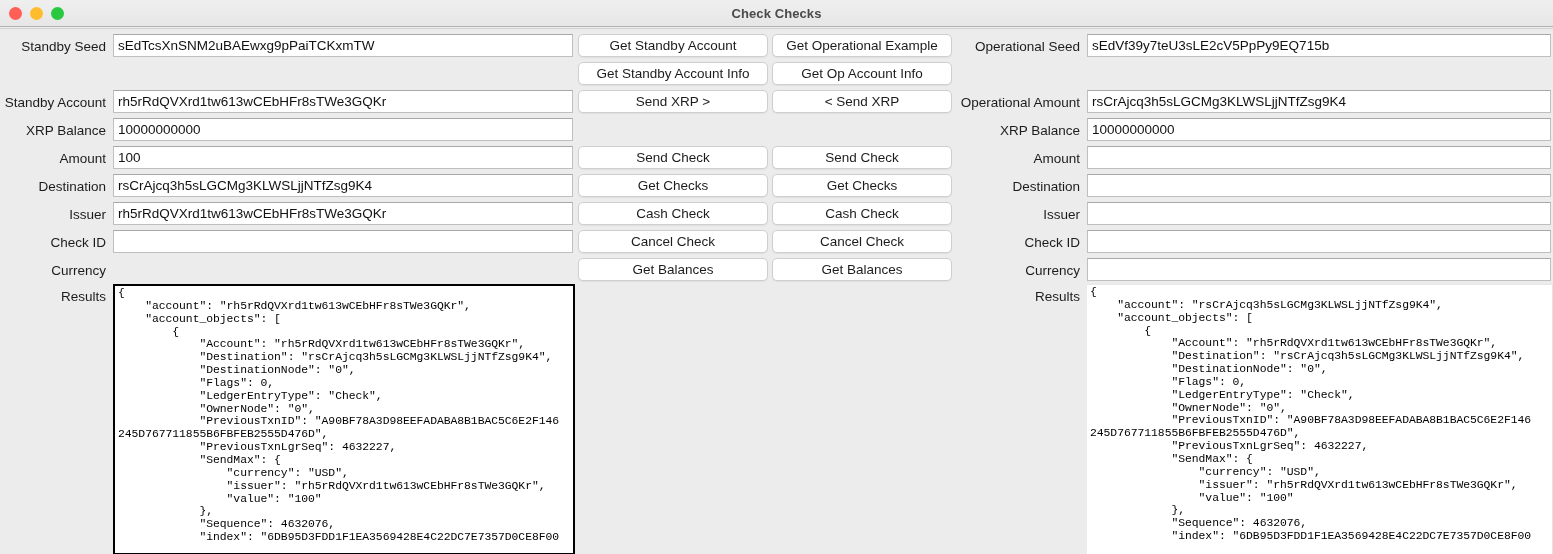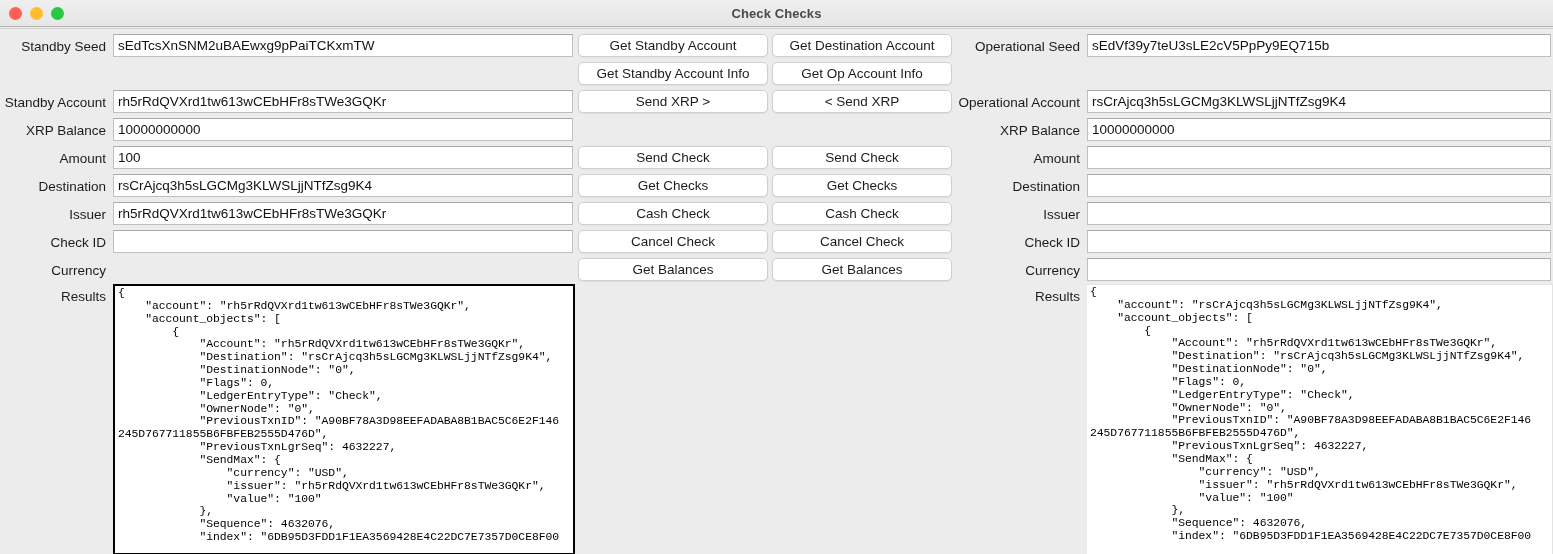--- a/index.html
+++ b/index.html
@@ -149,31 +149,31 @@
 
     <div class="btn" style="left:578px; top:5px;   width:190px; height:23px;">Get Standby Account</div>
     <div class="btn" style="left:578px; top:33px;  width:190px; height:23px;">Get Standby Account Info</div>
     <div class="btn" style="left:578px; top:61px;  width:190px; height:23px;">Send XRP &gt;</div>
     <div class="btn" style="left:578px; top:117px; width:190px; height:23px;">Send  Check</div>
     <div class="btn" style="left:578px; top:145px; width:190px; height:23px;">Get Checks</div>
     <div class="btn" style="left:578px; top:173px; width:190px; height:23px;">Cash  Check</div>
     <div class="btn" style="left:578px; top:201px; width:190px; height:23px;">Cancel  Check</div>
     <div class="btn" style="left:578px; top:229px; width:190px; height:23px;">Get Balances</div>
 
-    <div class="btn" style="left:772px; top:5px;   width:180px; height:23px;">Get Destination Account</div>
+    <div class="btn" style="left:772px; top:5px;   width:180px; height:23px;">Get Operational Example</div>
     <div class="btn" style="left:772px; top:61px;  width:180px; height:23px;">&lt; Send XRP</div>
     <div class="btn" style="left:772px; top:33px;  width:180px; height:23px;">Get Op Account Info</div>
     <div class="btn" style="left:772px; top:117px; width:180px; height:23px;">Send Check</div>
     <div class="btn" style="left:772px; top:145px; width:180px; height:23px;">Get Checks</div>
     <div class="btn" style="left:772px; top:173px; width:180px; height:23px;">Cash Check</div>
     <div class="btn" style="left:772px; top:201px; width:180px; height:23px;">Cancel Check</div>
     <div class="btn" style="left:772px; top:229px; width:180px; height:23px;">Get Balances</div>
 
     <div class="lbl" style="left:930px; top:9px;   width:150px;">Operational Seed</div>
-    <div class="lbl" style="left:930px; top:65px;  width:150px;">Operational Account</div>
+    <div class="lbl" style="left:930px; top:65px;  width:150px;">Operational Amount</div>
     <div class="lbl" style="left:930px; top:93px;  width:150px;">XRP Balance</div>
     <div class="lbl" style="left:930px; top:121px; width:150px;">Amount</div>
     <div class="lbl" style="left:930px; top:149px; width:150px;">Destination</div>
     <div class="lbl" style="left:930px; top:177px; width:150px;">Issuer</div>
     <div class="lbl" style="left:930px; top:205px; width:150px;">Check ID</div>
     <div class="lbl" style="left:930px; top:233px; width:150px;">Currency</div>
     <div class="lbl" style="left:930px; top:259px; width:150px;">Results</div>
 
     <div class="fld" style="left:1087px; top:5px;   width:464px; height:23px;">sEdVf39y7teU3sLE2cV5PpPy9EQ715b</div>
     <div class="fld" style="left:1087px; top:61px;  width:464px; height:23px;">rsCrAjcq3h5sLGCMg3KLWSLjjNTfZsg9K4</div>

